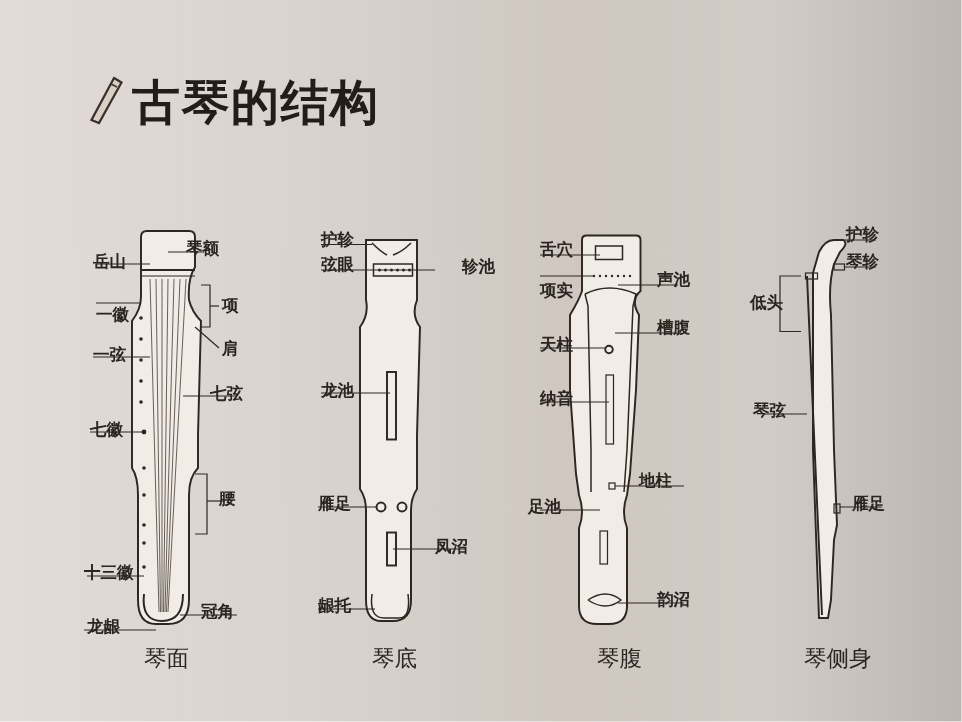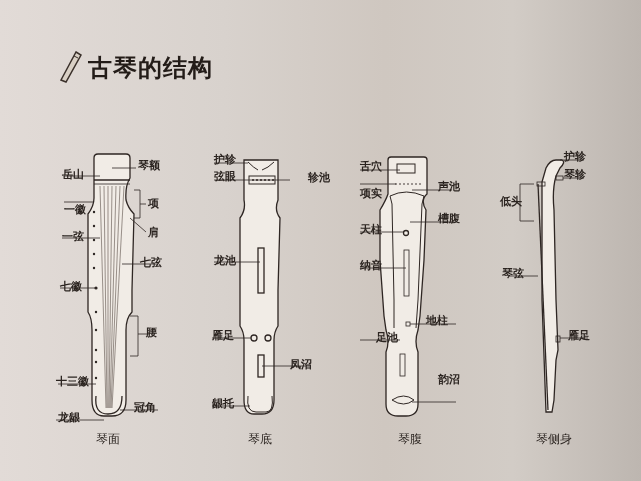--- a/index.html
+++ b/index.html
@@ -1,23 +1,23 @@
 <!DOCTYPE html>
 <html><head>
 <meta charset="utf-8">
 <style>
   html,body{margin:0;padding:0;}
   body{width:641px;height:481px;overflow:hidden;position:relative;
     background:linear-gradient(90deg,#e2dbd7 0%,#d8d2cd 35%,#cfc7c0 60%,#d2ccc6 80%,#bdb6b0 100%);
     font-family:"DejaVu Serif","Liberation Serif",serif;color:#2a2320;}
-  .title{position:absolute;left:88px;top:48px;font-size:24px;font-weight:bold;letter-spacing:1px;color:#231c18;line-height:40px;}
+  .title{position:absolute;left:88px;top:48px;font-size:32px;font-weight:bold;letter-spacing:1px;color:#231c18;line-height:40px;}
   .brush{position:absolute;left:58px;top:50px;}
   svg.diag{position:absolute;left:0;top:0;}
   .lbl{position:absolute;font-size:11px;line-height:12px;color:#2b2420;white-space:nowrap;font-weight:bold;}
-  .cap{position:absolute;font-size:12px;line-height:14px;color:#2b2420;white-space:nowrap;}
+  .cap{position:absolute;font-size:15px;line-height:14px;color:#2b2420;white-space:nowrap;}
 </style>
 </head>
 <body>
 
 <div class="brush">
   <svg width="24" height="34" viewBox="0 0 24 34">
     <path d="M18 2 L23 5 L8 32 L3 30 Z" fill="#d9d0c5" stroke="#3a302a" stroke-width="1.5"></path>
     <line x1="16" y1="6" x2="20" y2="8" stroke="#3a302a" stroke-width="1"></line>
   </svg>
 </div>
@@ -132,21 +132,21 @@
     <rect x="556" y="176" width="7" height="4" stroke-width="0.8"></rect>
     <rect x="556" y="336" width="4" height="6" stroke-width="0.8"></rect>
     <line x1="560" y1="160" x2="584" y2="160" stroke-width="0.8"></line>
     <line x1="563" y1="178" x2="584" y2="178" stroke-width="0.8"></line>
     <path d="M534 184 L520 184 L520 221 L534 221" stroke-width="0.8"></path>
     <line x1="510" y1="276" x2="538" y2="276" stroke-width="0.8"></line>
     <line x1="560" y1="338" x2="588" y2="338" stroke-width="0.8"></line>
   </g>
 </svg>
 
-<div class="lbl" style="left:138px;top:160px">琴额</div>
+<div class="lbl" style="left:124px;top:160px">琴额</div>
 <div class="lbl" style="left:62px;top:169px">岳山</div>
 <div class="lbl" style="left:64px;top:204px">一徽</div>
 <div class="lbl" style="left:148px;top:198px">项</div>
 <div class="lbl" style="left:148px;top:227px">肩</div>
 <div class="lbl" style="left:62px;top:231px">一弦</div>
 <div class="lbl" style="left:140px;top:257px">七弦</div>
 <div class="lbl" style="left:60px;top:281px">七徽</div>
 <div class="lbl" style="left:146px;top:327px">腰</div>
 <div class="lbl" style="left:56px;top:376px">十三徽</div>
 <div class="lbl" style="left:134px;top:402px">冠角</div>
@@ -162,22 +162,22 @@
 <div class="lbl" style="left:212px;top:398px">龈托</div>
 <div class="cap" style="left:248px;top:432px">琴底</div>
 
 <div class="lbl" style="left:360px;top:161px">舌穴</div>
 <div class="lbl" style="left:360px;top:188px">项实</div>
 <div class="lbl" style="left:438px;top:181px">声池</div>
 <div class="lbl" style="left:438px;top:213px">槽腹</div>
 <div class="lbl" style="left:360px;top:224px">天柱</div>
 <div class="lbl" style="left:360px;top:260px">纳音</div>
 <div class="lbl" style="left:426px;top:315px">地柱</div>
-<div class="lbl" style="left:376px;top:332px">足池</div>
-<div class="lbl" style="left:438px;top:374px">韵沼</div>
+<div class="lbl" style="left:352px;top:332px">足池</div>
+<div class="lbl" style="left:438px;top:394px">韵沼</div>
 <div class="cap" style="left:398px;top:432px">琴腹</div>
 
 <div class="lbl" style="left:564px;top:151px">护轸</div>
 <div class="lbl" style="left:564px;top:169px">琴轸</div>
 <div class="lbl" style="left:500px;top:196px">低头</div>
 <div class="lbl" style="left:502px;top:268px">琴弦</div>
 <div class="lbl" style="left:568px;top:330px">雁足</div>
 <div class="cap" style="left:536px;top:432px">琴侧身</div>
 
 </body></html>

